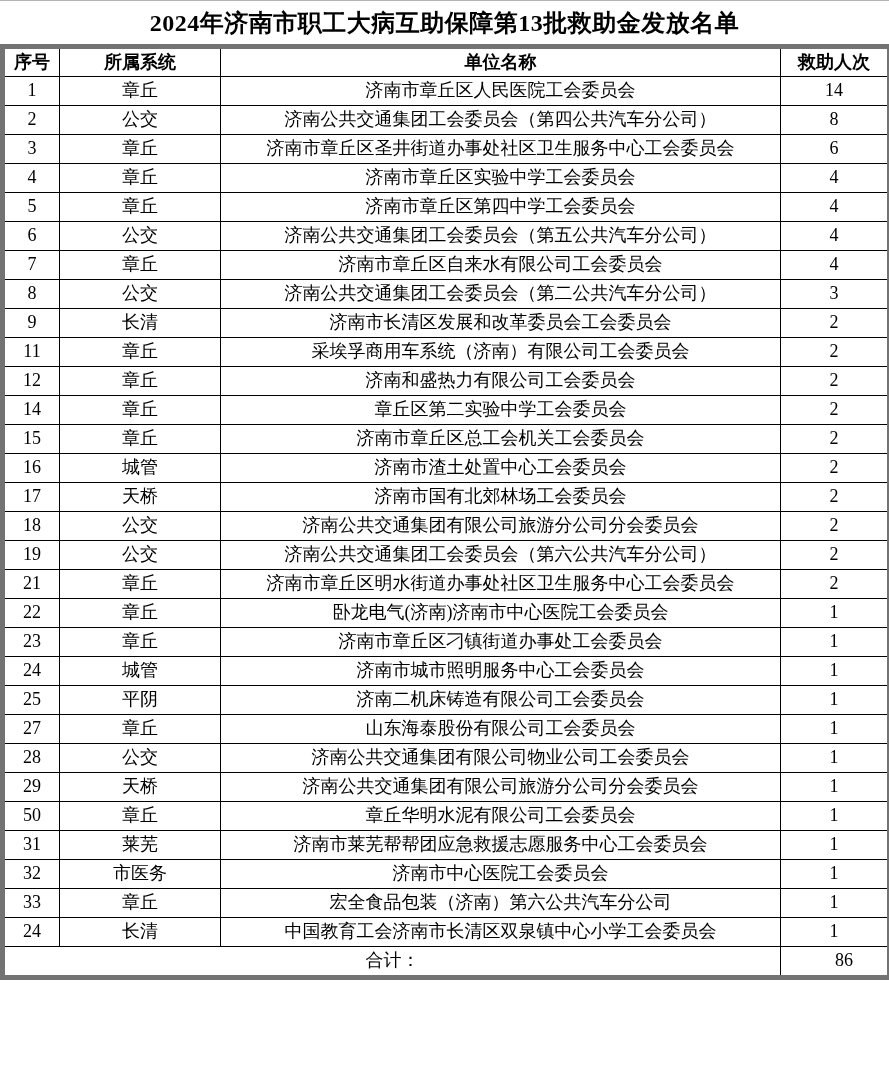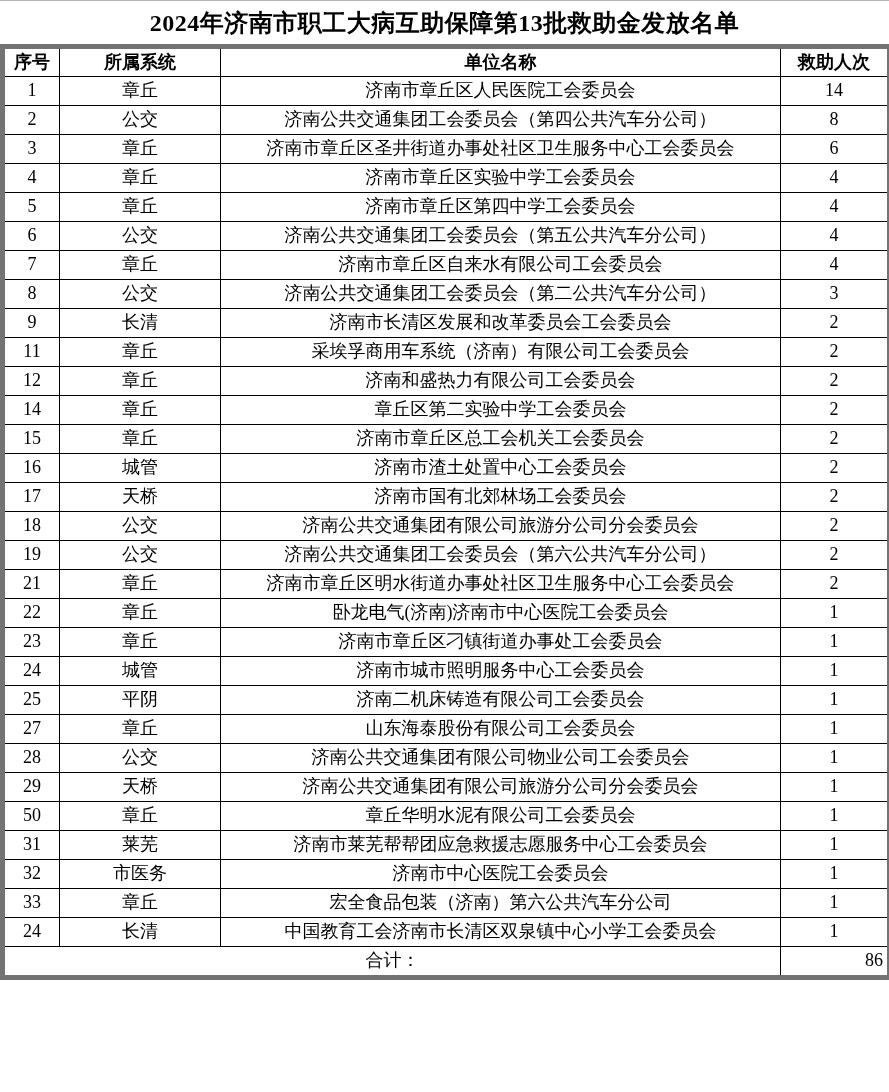--- a/index.html
+++ b/index.html
@@ -45,21 +45,21 @@
   table.roster thead tr { height: 30px; }
   table.roster tbody tr { height: 29px; }
   table.roster tfoot tr { height: 31px; margin-top: 36px; }
   table.roster th {
     font-weight: bold;
     text-align: center;
   }
   td.col-index, td.col-system, td.col-count { text-align: center; }
   td.col-unit { text-align: center; padding-left: 6px; }
   tfoot td.footer-label { text-align: center; }
-  tfoot td.footer-total { text-align: right; padding-left: 24px; }
+  tfoot td.footer-total { text-align: center; padding-left: 24px; }
 </style>
 </head>
 <body>
 
 <div class="sheet">
 
   <div class="title-row">2024年济南市职工大病互助保障第13批救助金发放名单</div>
 
   <table class="roster">
     <colgroup>

